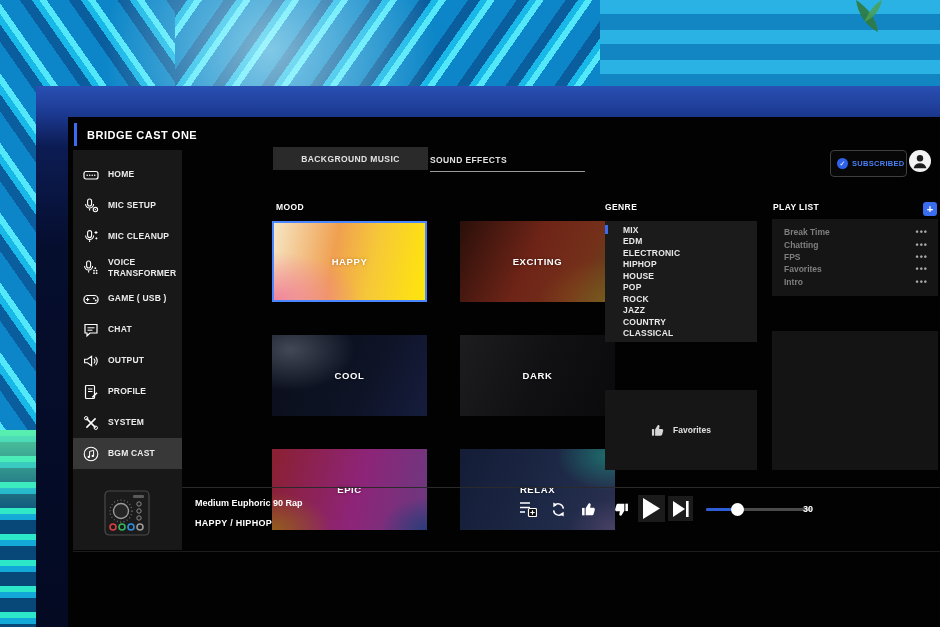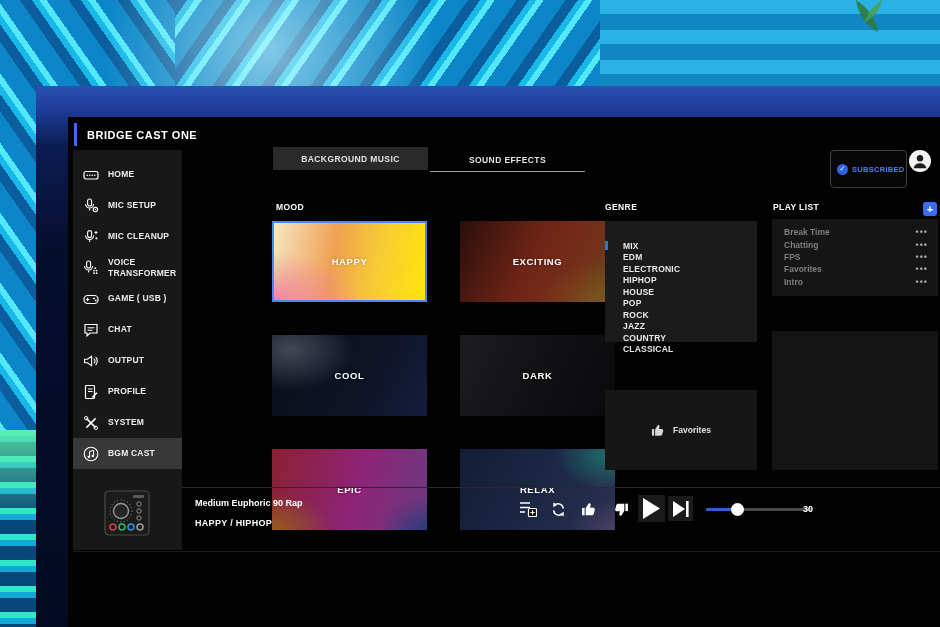--- a/index.html
+++ b/index.html
@@ -31,21 +31,21 @@
   
   .sidebar{left:73px;top:150px;width:109px;height:400px;background:#181818;}
   .nav{position:absolute;left:0;top:9px;width:100%;}
   .nav-item{display:flex;align-items:center;gap:9px;height:31px;padding-left:10px;cursor:default;}
   .nav-item.selected{background:#383838;}
   .nav-label{color:#ececec;font-size:8.5px;font-weight:bold;line-height:10.5px;letter-spacing:.2px;width:72px;}
   .nav-icon{flex:0 0 16px;height:16px;}
   .device-wrap{position:absolute;left:31px;top:340px;width:46px;height:46px;}
   
   .tab1{left:273px;top:147px;width:155px;height:23px;background:#2a2a2a;display:flex;align-items:center;justify-content:center;}
-  .tab2{left:430px;top:149px;width:155px;height:23px;border-bottom:1px solid #9a9a9a;display:flex;align-items:center;justify-content:center;}
+  .tab2{left:430px;top:149px;width:155px;height:23px;border-bottom:1px solid #9a9a9a;display:flex;align-items:center;justify-content:flex-start;}
   .tab-label{color:#e2e2e2;font-size:8.5px;font-weight:bold;letter-spacing:.4px;}
   
   .sec-label{color:#fff;font-size:8.5px;font-weight:bold;letter-spacing:.4px;}
   
   .mood-grid{left:272px;top:221px;width:313px;height:251px;display:grid;
     grid-template-columns:155px 155px;grid-template-rows:81px 81px 81px;column-gap:3px;row-gap:4px;gap:33px;}
   .tile{position:relative;display:flex;align-items:center;justify-content:center;}
   .tile-label{color:#fff;font-size:9.5px;font-weight:bold;letter-spacing:.6px;text-shadow:0 0 3px rgba(0,0,0,.45);}
   .tile.happy{background:
       radial-gradient(120% 130% at 0% 100%,rgba(240,128,155,.95) 0%,rgba(240,128,155,0) 48%),
@@ -61,38 +61,38 @@
   .tile.dark{background:linear-gradient(115deg,#1d1d1f 0%,#111113 50%,#0a0a0c 100%);}
   .tile.epic{background:
       radial-gradient(70% 85% at 0% 100%,rgba(150,110,20,.8),rgba(150,110,20,0) 55%),
       radial-gradient(60% 80% at 100% 100%,rgba(30,60,120,.85),rgba(30,60,120,0) 50%),
       linear-gradient(105deg,#8a2030 0%,#8e2478 55%,#6a3a80 100%);}
   .tile.relax{background:
       radial-gradient(60% 75% at 97% 8%,rgba(28,118,112,.9),rgba(28,118,112,0) 58%),
       radial-gradient(55% 70% at 100% 100%,rgba(95,80,120,.55),rgba(95,80,120,0) 55%),
       linear-gradient(115deg,#141c36 0%,#1d2947 60%,#2c3050 100%);}
   
-  .genre-panel{left:605px;top:221px;width:152px;height:121px;background:#1b1b1b;padding-top:19px;}
+  .genre-panel{left:605px;top:221px;width:152px;height:121px;background:#1b1b1b;padding-top:3px;}
   .genre-row{position:relative;height:11.5px;display:flex;align-items:center;padding-left:18px;cursor:default;}
   .genre-row span{color:#e8e8e8;font-size:8.5px;font-weight:bold;letter-spacing:.2px;}
   .genre-row.selected::before{content:"";position:absolute;left:0;top:1px;width:3px;height:9px;background:var(--accent);}
   
   .pl-add{left:923px;top:202px;width:14px;height:14px;background:var(--accent);border-radius:3px;
     color:#fff;font-size:11px;font-weight:bold;display:flex;align-items:center;justify-content:center;line-height:0;cursor:default;}
   .pl-panel{left:772px;top:219px;width:166px;height:77px;background:#151515;padding-top:7px;}
   .pl-row{height:12.4px;display:flex;align-items:center;justify-content:space-between;padding:0 10px 0 12px;}
   .pl-row .pl-name{color:#7f7f7f;font-size:8.5px;font-weight:bold;}
   .pl-row .pl-more{color:#a8a8a8;font-size:9px;font-weight:bold;letter-spacing:1px;line-height:0;cursor:default;}
   .empty-panel{left:772px;top:331px;width:166px;height:139px;background:#141414;}
   
   .fav-panel{left:605px;top:390px;width:152px;height:80px;background:#161616;
     display:flex;align-items:center;justify-content:center;gap:7px;cursor:default;}
   .fav-label{color:#e0e0e0;font-size:8.5px;font-weight:bold;}
   
-  .sub-badge{left:830px;top:150px;width:77px;height:38px;border:1px solid #3f3f3f;border-radius:4px;
+  .sub-badge{left:830px;top:150px;width:77px;height:27px;border:1px solid #3f3f3f;border-radius:4px;
     background:#070707;display:flex;align-items:center;gap:4px;padding-left:6px;cursor:default;}
   .sub-check{width:11px;height:11px;border-radius:50%;background:#2f62e8;color:#fff;font-size:7px;
     display:flex;align-items:center;justify-content:center;line-height:0;}
   .sub-label{color:#4a80f5;font-size:7.5px;font-weight:bold;letter-spacing:.3px;}
   .avatar{left:909px;top:150px;width:22px;height:22px;border-radius:50%;background:#f2f2f2;
     display:flex;align-items:center;justify-content:center;cursor:default;}
   
   .player-divider{left:182px;top:487px;width:758px;height:1px;background:#2a2a2a;}
   .window-bottom{left:73px;top:551px;width:867px;height:1px;background:#1c1c1c;}
   .track-title{left:195px;top:498px;color:#fff;font-size:9px;font-weight:bold;}

